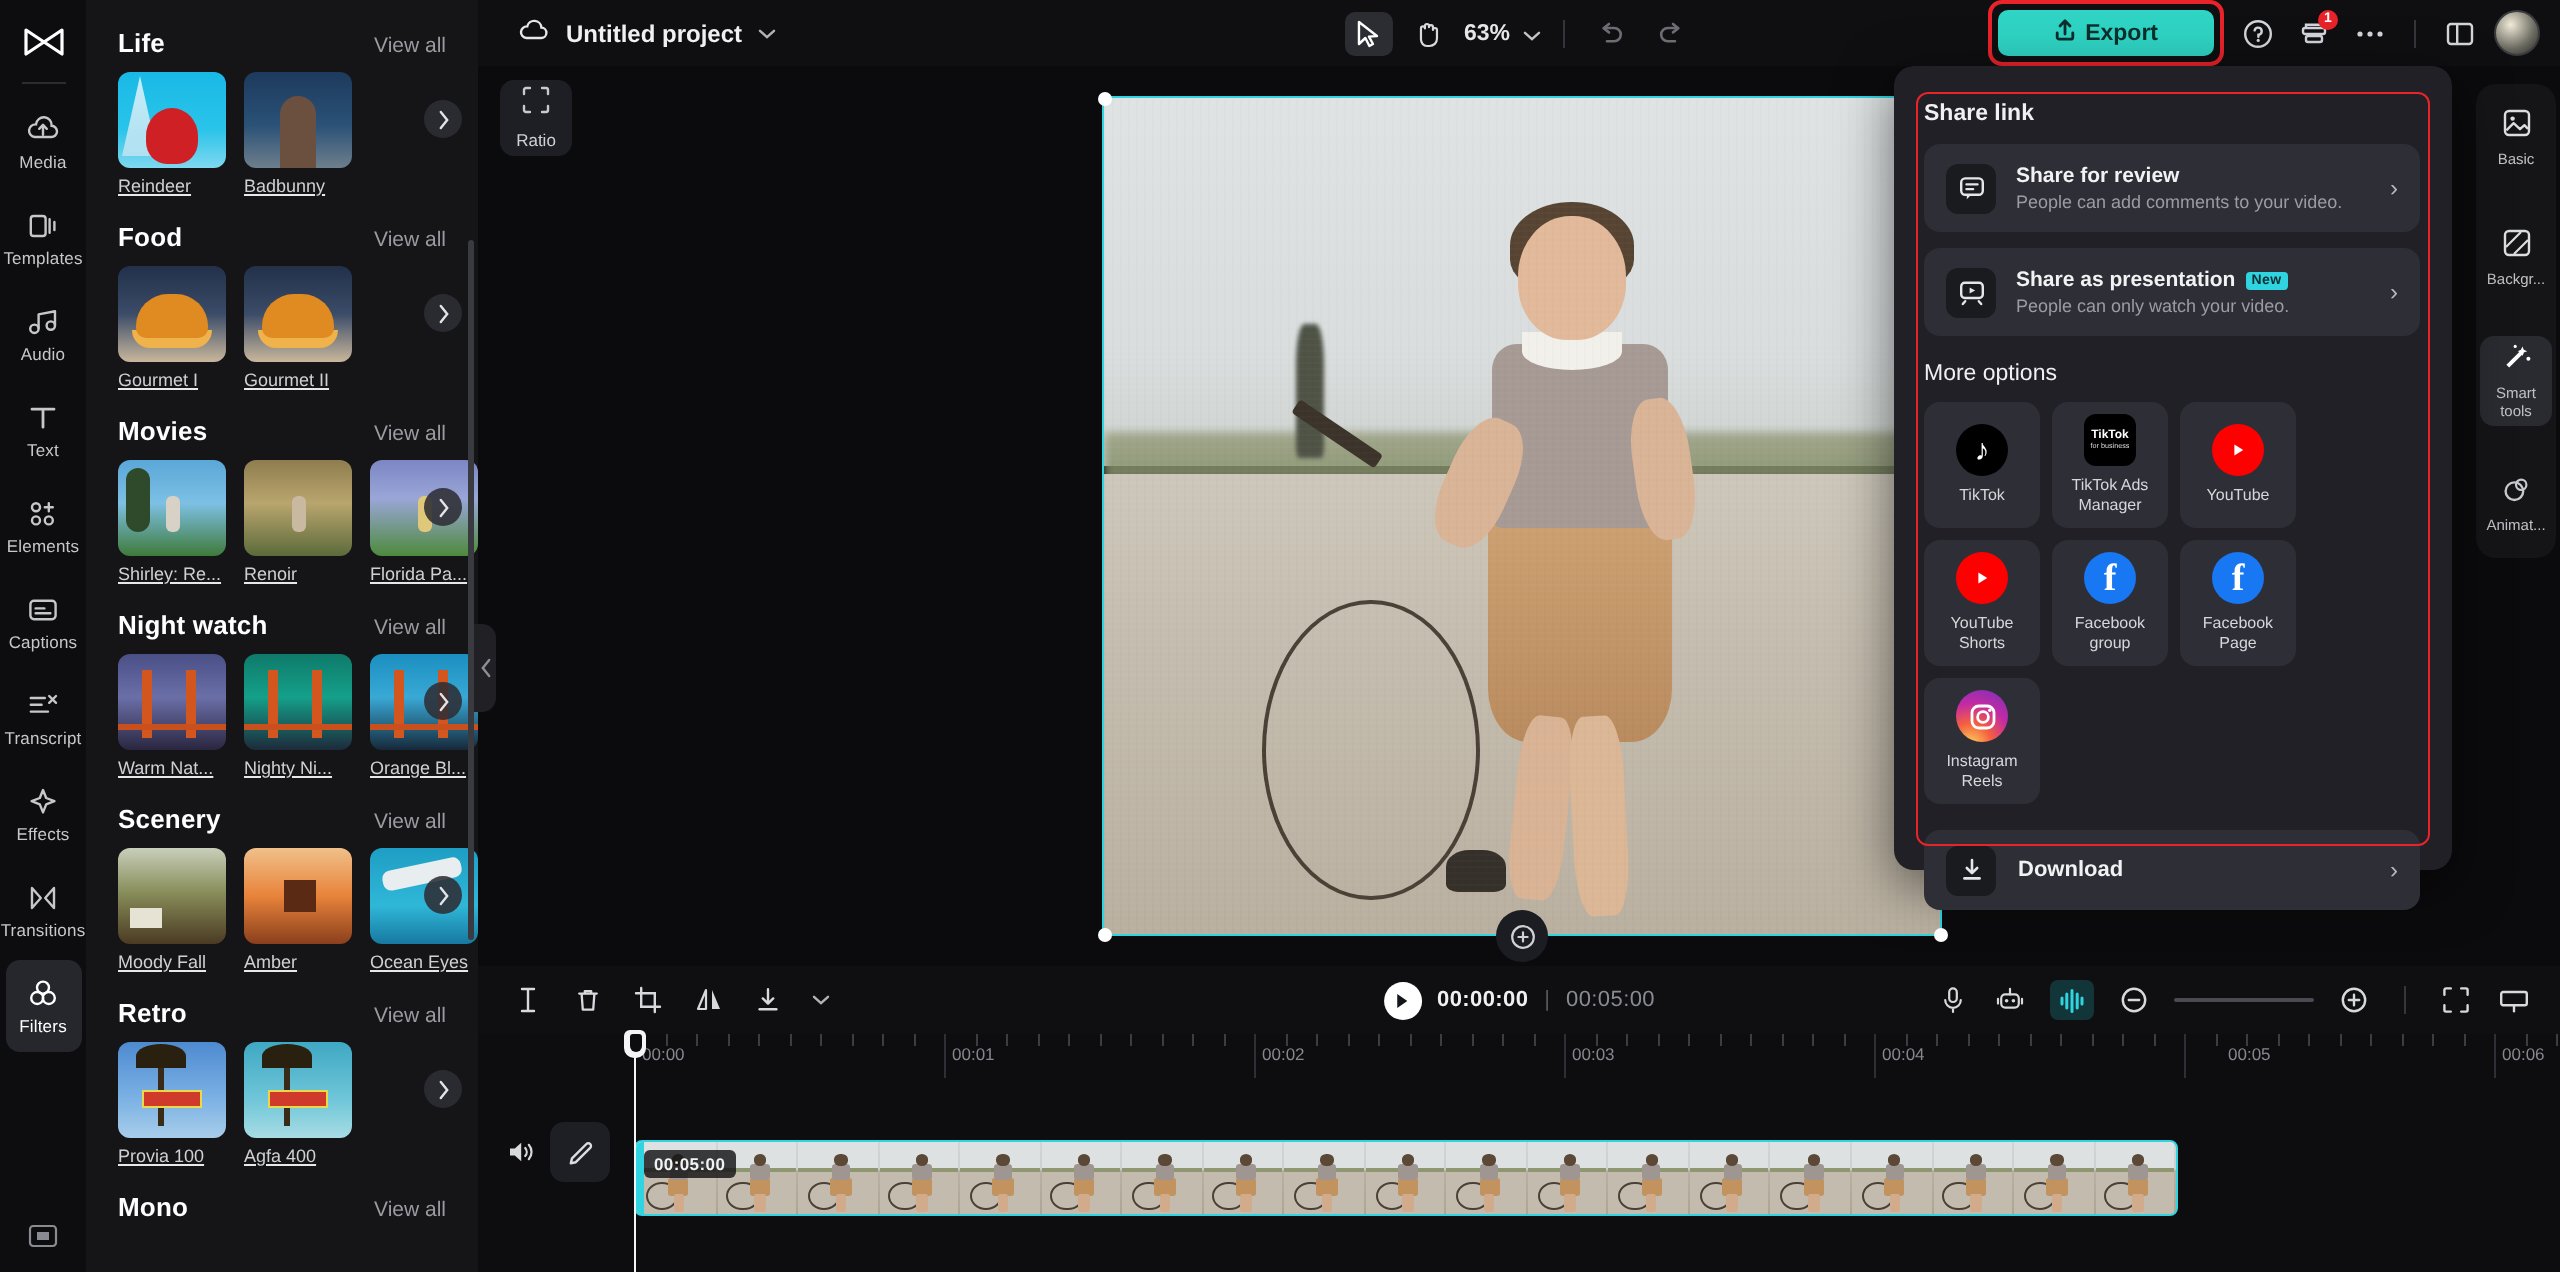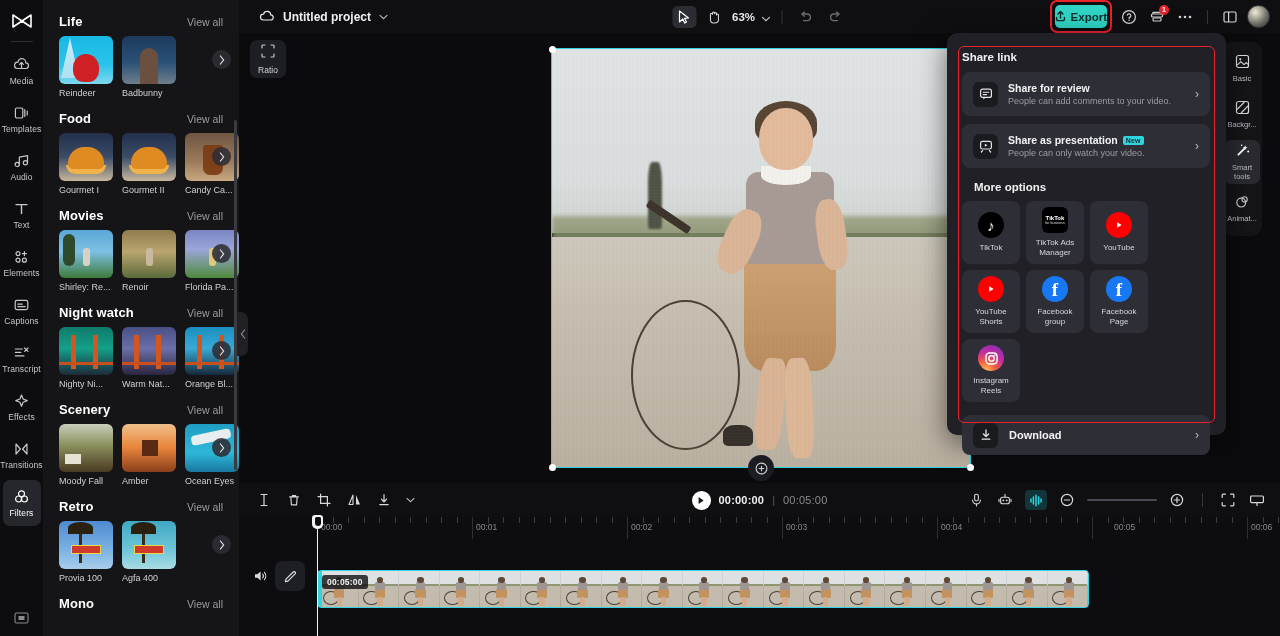--- a/index.html
+++ b/index.html
@@ -41,21 +41,21 @@
     z-index: 5;
   }
   .panel-inner { padding: 4px 0 0 16px; }
   .grp-head {
     display:flex; align-items:baseline; justify-content:space-between;
     padding-right: 16px; margin-top: 10px; margin-bottom: 7px;
   }
   .grp-title { font-size: 13px; font-weight: bold; color: #fff; letter-spacing:.1px; }
   .grp-viewall { font-size: 10.5px; color: #9a9aa1; cursor: pointer; }
   .grp-row { position: relative; display: flex; gap: 9px; height: 65px; overflow: hidden; }
-  .thumb { width: 54px; flex: 0 0 54px; cursor: pointer; }
+  .thumb { width: 54px; flex: 0 0 54px; cursor: pointer; text-decoration: underline; }
   .thumb-img { width: 54px; height: 48px; border-radius: 6px; overflow:hidden; position:relative; }
   .thumb-lbl {
     font-size: 9px; color: #cfd0d4; margin-top: 4px;
     white-space: nowrap; overflow: hidden; text-overflow: ellipsis;
     width: 54px; text-align: left;
   }
   .row-next {
     position: absolute; right: 8px; top: 14px;
     width: 19px; height: 19px; border-radius: 50%;
     background: rgba(45,45,52,.88);
@@ -125,41 +125,41 @@
   .chev-sm { color: #9a9aa1; font-size: 9px; }
   .tb-center { position:absolute; left: 50%; transform: translateX(-50%); display:flex; align-items:center; gap: 6px; }
   .tool-btn { width: 24px; height: 22px; border-radius: 5px; display:flex; align-items:center; justify-content:center; cursor:pointer; }
   .tool-btn.sel { background: #2c2d33; }
   .zoom-lvl { font-size: 11.5px; font-weight: bold; color: #e6e6e9; cursor:pointer; }
   .tb-sep { width:1px; height: 14px; background: #35363c; margin: 0 5px; }
   .tb-right { margin-left: auto; display:flex; align-items:center; gap: 6px; padding-right: 10px; }
   .export-wrap { position: relative; padding: 3px; border: 2px solid #e8232a; border-radius: 7px; }
   .export-btn {
     background: #2fd4c4; color: #0b2f2c; font-size: 11.5px; font-weight: bold;
-    border-radius: 5px; height: 23px; padding: 0 0;
+    border-radius: 5px; height: 23px; padding: 0 28px;
     display:flex; align-items:center; gap: 5px; cursor: pointer; border: none;
   }
   .icon-btn { width: 22px; height: 22px; display:flex; align-items:center; justify-content:center; cursor:pointer; position:relative; }
   .badge-dot {
     position:absolute; top: -1px; right: -1px; min-width: 10px; height: 10px;
     background: #e8232a; color: #fff; font-size: 7px; border-radius: 5px;
     display:flex; align-items:center; justify-content:center; font-weight:bold;
   }
   .avatar {
     width: 23px; height: 23px; border-radius: 50%;
     background: radial-gradient(circle at 35% 30%, #f0ead8, #6a6a60 60%, #2a2a28);
     border: 1px solid #3a3a40;
   }
 
   
   .rrail {
-    position: absolute; right: 18px; top: 42px; width: 40px;
+    position: absolute; right: 2px; top: 42px; width: 40px;
     background: #151518; border-radius: 10px;
     padding: 6px 0; z-index: 6;
-    display:flex; flex-direction:column; align-items:center; gap: 4px;
+    display:flex; flex-direction:column; align-items:center; gap: 18px;
   }
   .rrail-item {
     width: 36px; min-height: 42px; border-radius: 7px;
     display:flex; flex-direction:column; align-items:center; justify-content:center;
     gap: 2px; cursor:pointer; padding: 3px 0;
   }
   .rrail-item.active { background: #2a2b31; }
   .rrail-lbl { font-size: 7.5px; color: #c0c1c6; text-align:center; line-height: 1.15; max-width: 34px; }
 
   
@@ -290,21 +290,21 @@
     display:flex; align-items:center; justify-content:center; color:#e6e6ea;
   }
   .share-txt { flex: 1; min-width: 0; }
   .share-t1 { font-size: 10.5px; font-weight: bold; color:#f2f2f4; display:flex; align-items:center; gap:5px; }
   .share-t2 { font-size: 9px; color:#9b9ca3; margin-top: 2px; }
   .new-badge {
     background:#2fd4e0; color:#0a2e33; font-size: 7px; font-weight:bold;
     padding: 1px 3px; border-radius: 2px; letter-spacing:.2px;
   }
   .chev-r { color:#b8b9bf; font-size: 12px; flex: 0 0 auto; }
-  .more-h { font-size: 11.5px; font-weight:bold; color:#f0f0f2; margin: 13px 12px 8px; }
+  .more-h { font-size: 11.5px; font-weight:normal; color:#f0f0f2; margin: 13px 0 8px; }
   .opts-grid { display:flex; flex-wrap: wrap; gap: 6px; }
   .opt {
     width: 58px; height: 63px; background:#2e2f36; border-radius: 8px;
     display:flex; flex-direction:column; align-items:center; justify-content:center;
     gap: 5px; cursor:pointer; padding: 4px 2px;
   }
   .opt-lbl { font-size: 8px; color:#d6d7db; text-align:center; line-height: 1.2; }
   .opt-ico { width: 26px; height: 26px; border-radius: 50%; display:flex; align-items:center; justify-content:center; overflow:hidden; }
   .ic-tiktok { background:#000; color:#fff; font-size: 15px; }
   .ic-tiktokads { background:#000; border-radius: 6px; display:flex; flex-direction:column; align-items:center; justify-content:center; }
@@ -468,26 +468,20 @@
               <div class="ta t-burger"></div>
             </div>
             <div class="thumb-lbl">Gourmet I</div>
           </div>
           <div class="thumb">
             <div class="thumb-img">
               <div class="ta t-burger"></div>
             </div>
             <div class="thumb-lbl">Gourmet II</div>
           </div>
-          <div class="thumb">
-            <div class="thumb-img">
-              <div class="ta t-candy"></div>
-            </div>
-            <div class="thumb-lbl">Candy Ca...</div>
-          </div>
           <div class="row-next">
             <svg width="6" height="10" viewBox="0 0 6 10">
               <path d="M1.4 1 L4.6 5 L1.4 9" fill="none" stroke="#e4e4e8" stroke-width="1.2" stroke-linecap="round"></path>
             </svg>
           </div>
         </div>
         <div class="grp-head">
           <span class="grp-title">Movies</span>
           <span class="grp-viewall">View all</span>
         </div>
@@ -514,37 +508,37 @@
             <svg width="6" height="10" viewBox="0 0 6 10">
               <path d="M1.4 1 L4.6 5 L1.4 9" fill="none" stroke="#e4e4e8" stroke-width="1.2" stroke-linecap="round"></path>
             </svg>
           </div>
         </div>
         <div class="grp-head">
           <span class="grp-title">Night watch</span>
           <span class="grp-viewall">View all</span>
         </div>
         <div class="grp-row">
+          <div class="thumb">
+            <div class="thumb-img">
+              <div class="ta t-bridge2"></div>
+              <div class="bridge-tower"></div>
+              <div class="bridge-tower2"></div>
+              <div class="bridge-deck"></div>
+            </div>
+            <div class="thumb-lbl">Warm Nat...</div>
+          </div>
           <div class="thumb">
             <div class="thumb-img">
               <div class="ta t-bridge1"></div>
               <div class="bridge-tower"></div>
               <div class="bridge-tower2"></div>
               <div class="bridge-deck"></div>
             </div>
             <div class="thumb-lbl">Nighty Ni...</div>
-          </div>
-          <div class="thumb">
-            <div class="thumb-img">
-              <div class="ta t-bridge2"></div>
-              <div class="bridge-tower"></div>
-              <div class="bridge-tower2"></div>
-              <div class="bridge-deck"></div>
-            </div>
-            <div class="thumb-lbl">Warm Nat...</div>
           </div>
           <div class="thumb">
             <div class="thumb-img">
               <div class="ta t-bridge3"></div>
               <div class="bridge-tower"></div>
               <div class="bridge-tower2"></div>
               <div class="bridge-deck"></div>
             </div>
             <div class="thumb-lbl">Orange Bl...</div>
           </div>

